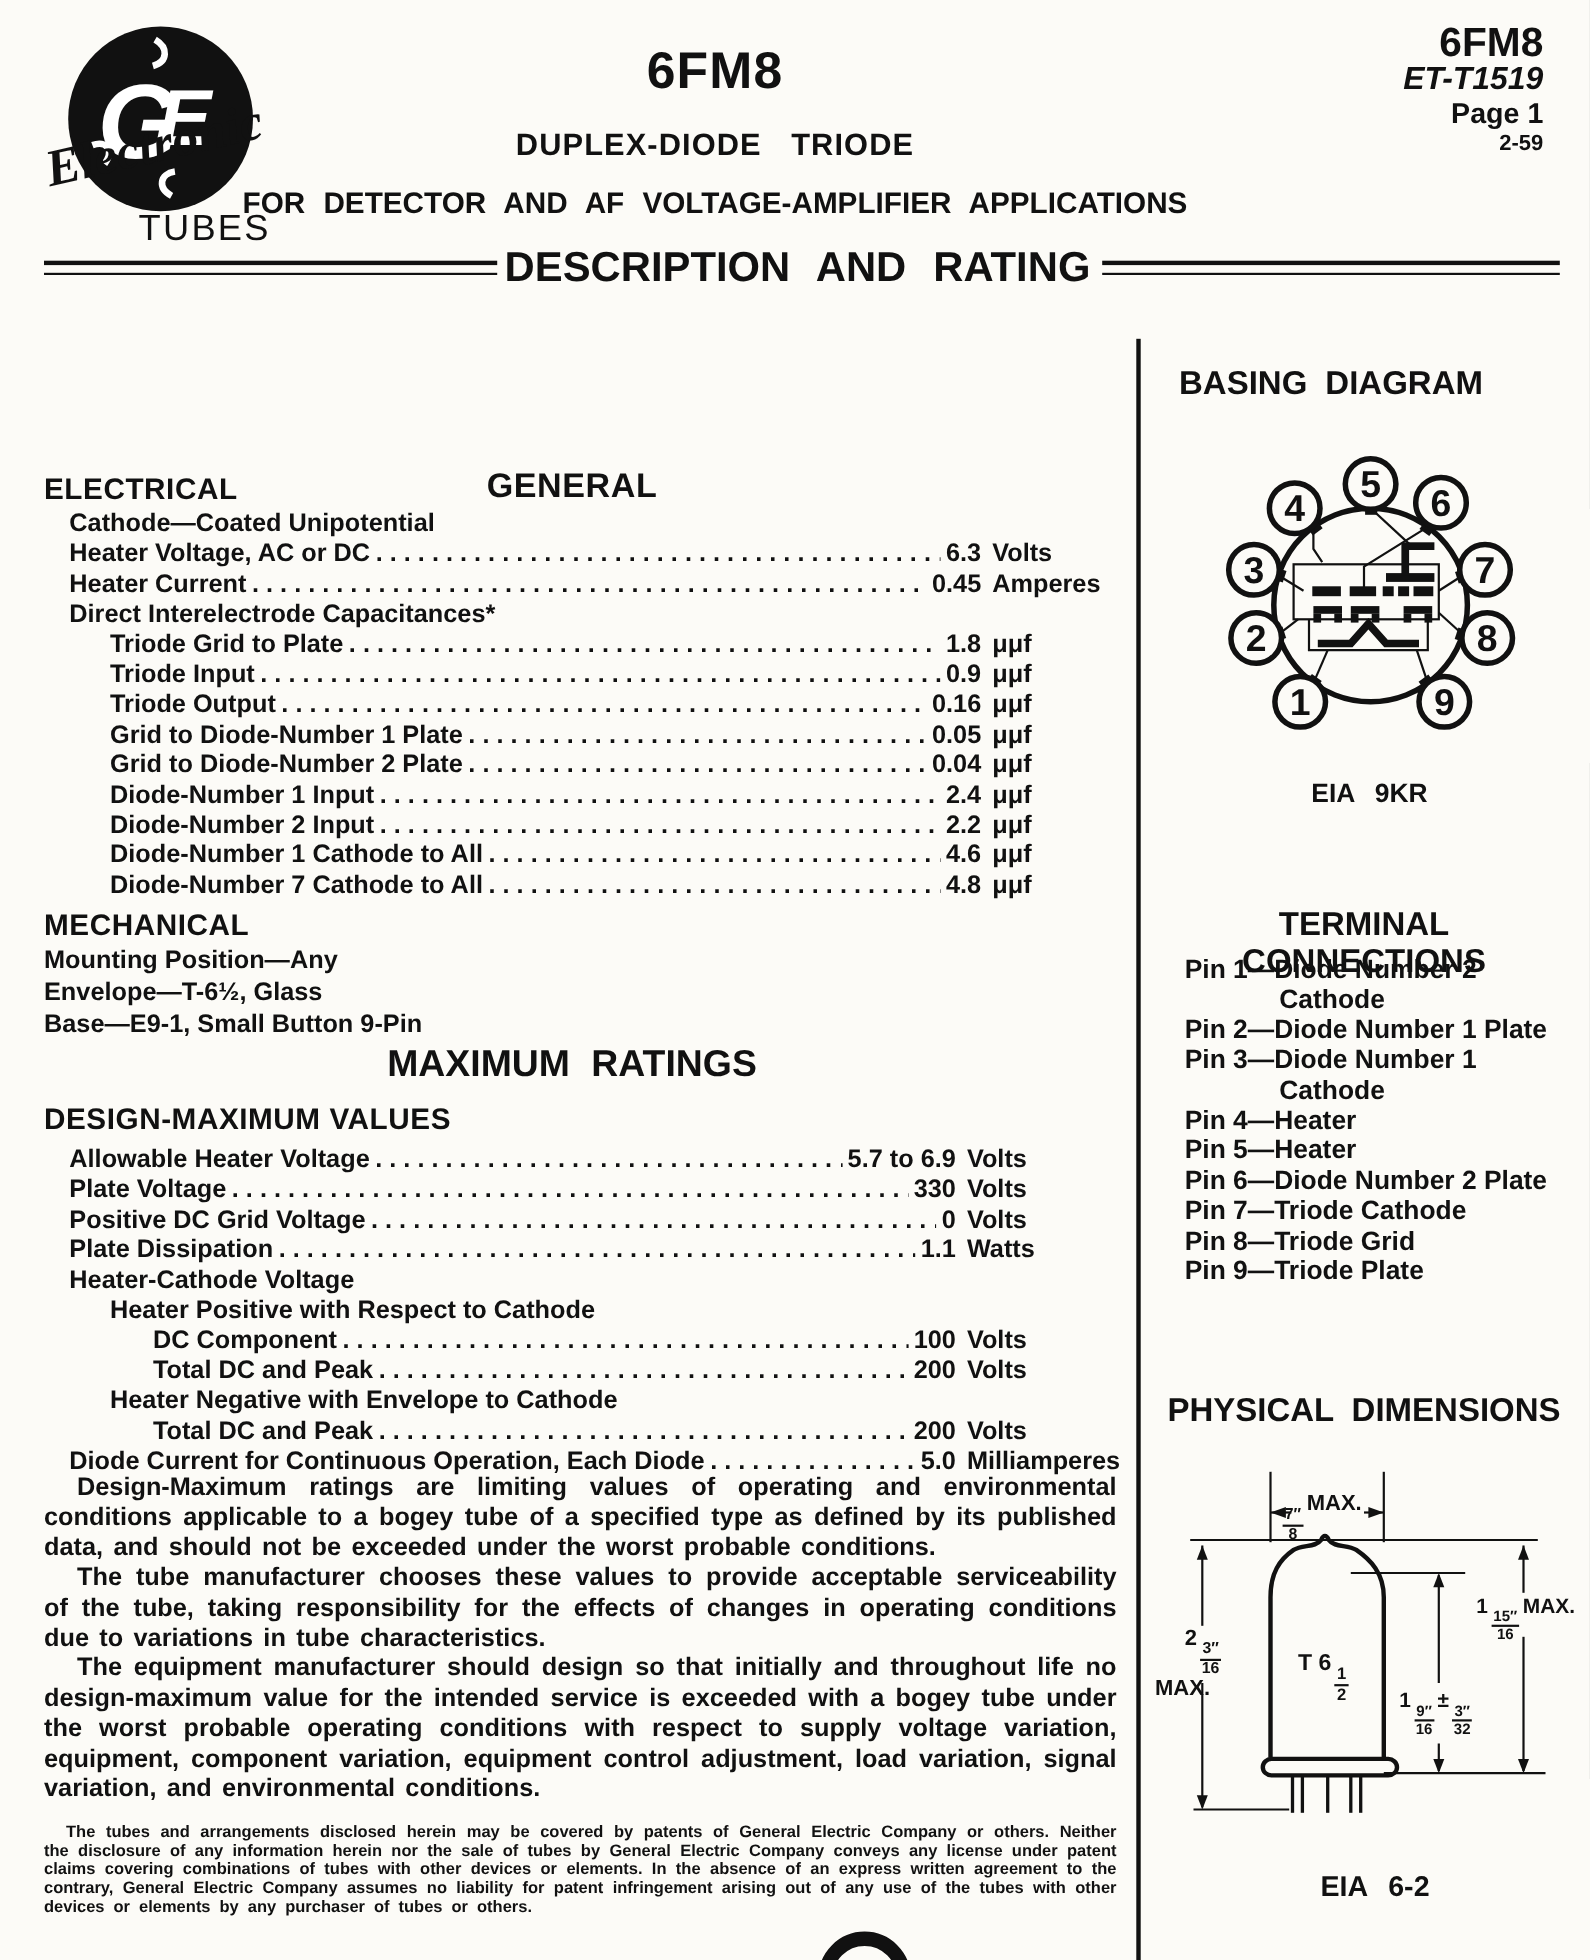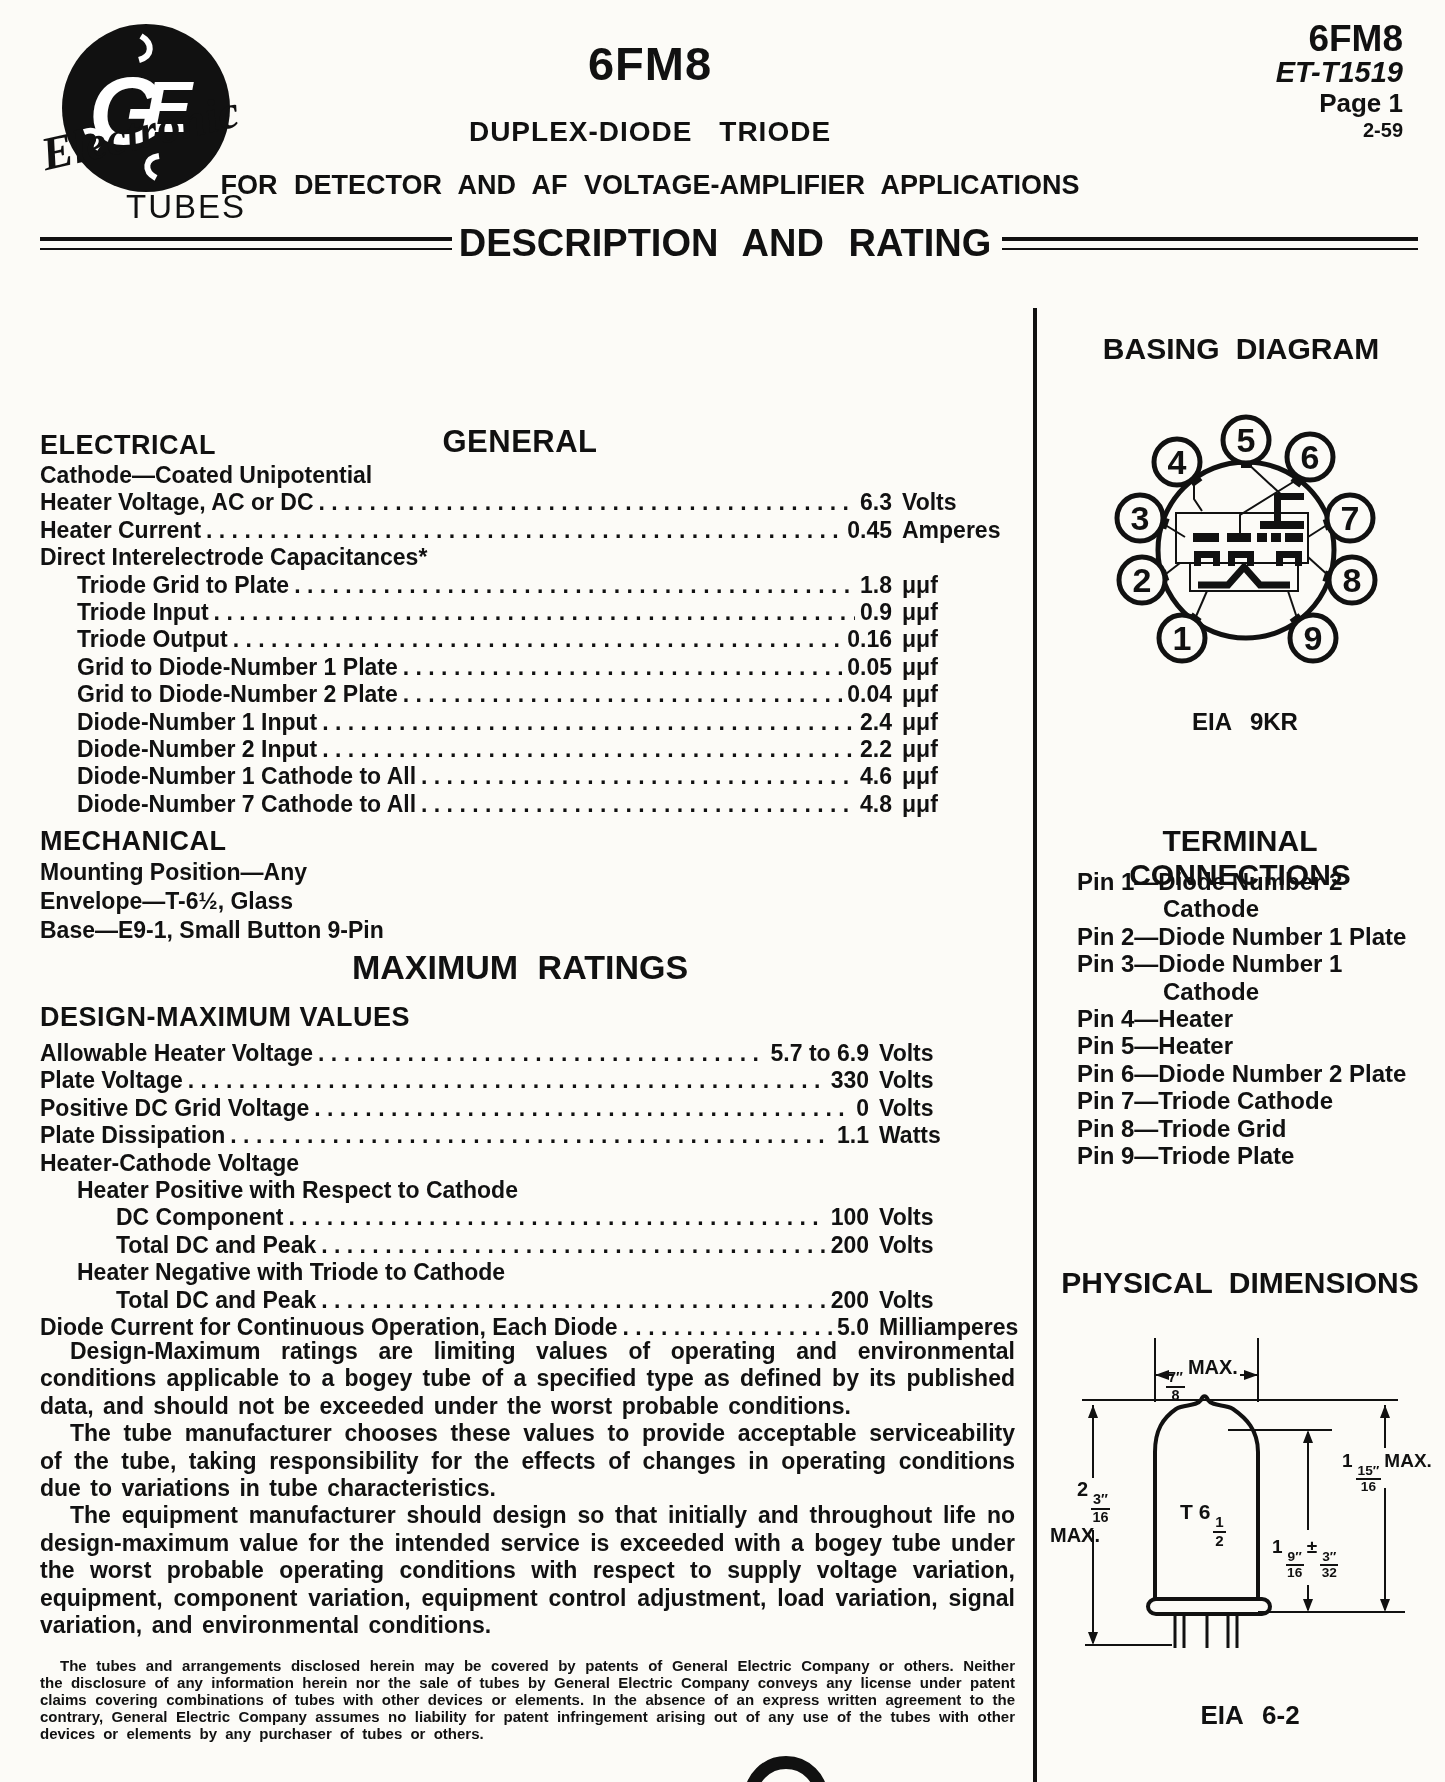--- a/index.html
+++ b/index.html
@@ -26,21 +26,21 @@
   .vdivider{width:4px;background:#111;}
 
   .intro{font-family:"Liberation Serif",serif;font-size:27px;line-height:35px;
          text-indent:30px;text-align:justify;}
 
   .h-sub{font-size:27px;font-weight:bold;letter-spacing:0.5px;}
   .h-mid{font-size:31px;font-weight:bold;letter-spacing:0.5px;}
   .h-big{font-size:34px;font-weight:bold;word-spacing:10px;}
 
   .speclist{font-size:23px;font-weight:bold;line-height:27.4px;}
-  .srow{display:flex;align-items:center;}
+  .srow{display:flex;align-items:center;margin-left:23px;}
   .slabel{white-space:nowrap;}
   .leader{flex:1 1 auto;overflow:hidden;white-space:nowrap;margin:0 5px;min-width:8px;}
   .leader::after{content:". . . . . . . . . . . . . . . . . . . . . . . . . . . . . . . . . . . . . . . . . . . . . . . . . . . . . . . . . . . . . . . . . . . . . . . . . . . . . . . . . . . . . . . . . . . .";}
   .nv .leader::after{content:none;}
   .sval{white-space:nowrap;}
   .sunit{min-width:88px;margin-left:10px;white-space:nowrap;}
   .maxlist .sunit{min-width:96px;}
   .i1{padding-left:37px;}
   .i2{padding-left:76px;}
 
@@ -231,21 +231,21 @@
         <span class="sval">100</span>
         <span class="sunit">Volts</span>
       </div>
     <div class="srow i2">
         <span class="slabel">Total DC and Peak</span>
         <span class="leader"></span>
         <span class="sval">200</span>
         <span class="sunit">Volts</span>
       </div>
     <div class="srow nv i1">
-        <span class="slabel">Heater Negative with Triode to Cathode</span>
+        <span class="slabel">Heater Negative with Envelope to Cathode</span>
         <span class="leader"></span>
       </div>
     <div class="srow i2">
         <span class="slabel">Total DC and Peak</span>
         <span class="leader"></span>
         <span class="sval">200</span>
         <span class="sunit">Volts</span>
       </div>
     <div class="srow">
         <span class="slabel">Diode Current for Continuous Operation, Each Diode</span>
@@ -258,21 +258,21 @@
   <div class="abs paras" style="left:40px;top:1338px;width:975px;">
     <p>Design-Maximum ratings are limiting values of operating and environmental conditions applicable to a bogey tube of a specified type as defined by its published data, and should not be exceeded under the worst probable conditions.</p>
     <p>The tube manufacturer chooses these values to provide acceptable serviceability of the tube, taking responsibility for the effects of changes in operating conditions due to variations in tube characteristics.</p>
     <p>The equipment manufacturer should design so that initially and throughout life no design-maximum value for the intended service is exceeded with a bogey tube under the worst probable operating conditions with respect to supply voltage variation, equipment, component variation, equipment control adjustment, load variation, signal variation, and environmental conditions.</p>
   </div>
 
   <div class="abs fineprint" style="left:40px;top:1657px;width:975px;">The tubes and arrangements disclosed herein may be covered by patents of General Electric Company or others. Neither the disclosure of any information herein nor the sale of tubes by General Electric Company conveys any license under patent claims covering combinations of tubes with other devices or elements. In the absence of an express written agreement to the contrary, General Electric Company assumes no liability for patent infringement arising out of any use of the tubes with other devices or elements by any purchaser of tubes or others.</div>
 
   <div class="bottom-logo" style="left:744px;top:1756px;"></div>
 
-  <div class="abs rc-head center" style="left:1056px;top:332px;width:370px;">BASING DIAGRAM</div>
+  <div class="abs rc-head center" style="left:1025px;top:332px;width:370px;">BASING DIAGRAM</div>
 
   <svg class="abs" style="left:1090px;top:395px;" width="300" height="285" viewBox="0 0 300 285">
 
     <circle cx="156" cy="155" r="88" fill="none" stroke="#111" stroke-width="5"></circle>
 
     <rect x="151" y="62" width="11" height="11" fill="#111"></rect>
     <rect x="99" y="79" width="11" height="11" fill="#111" transform="rotate(-36 104 84)"></rect>
     <rect x="203" y="79" width="11" height="11" fill="#111" transform="rotate(36 208 84)"></rect>
     <rect x="67" y="123" width="11" height="11" fill="#111" transform="rotate(-72 72 128)"></rect>
     <rect x="235" y="123" width="11" height="11" fill="#111" transform="rotate(72 240 128)"></rect>

